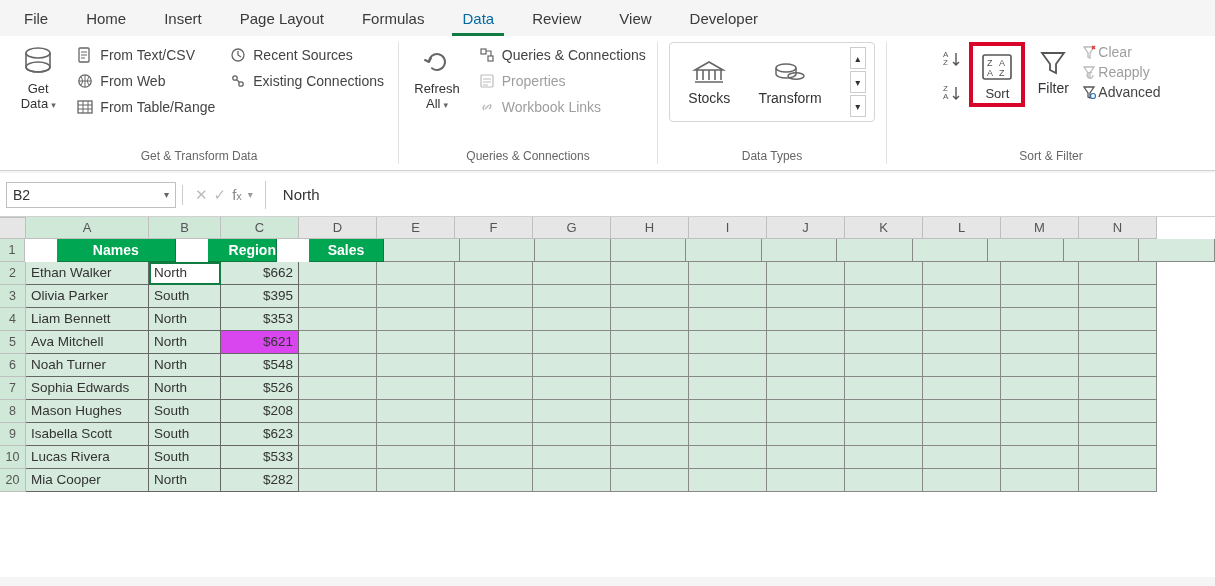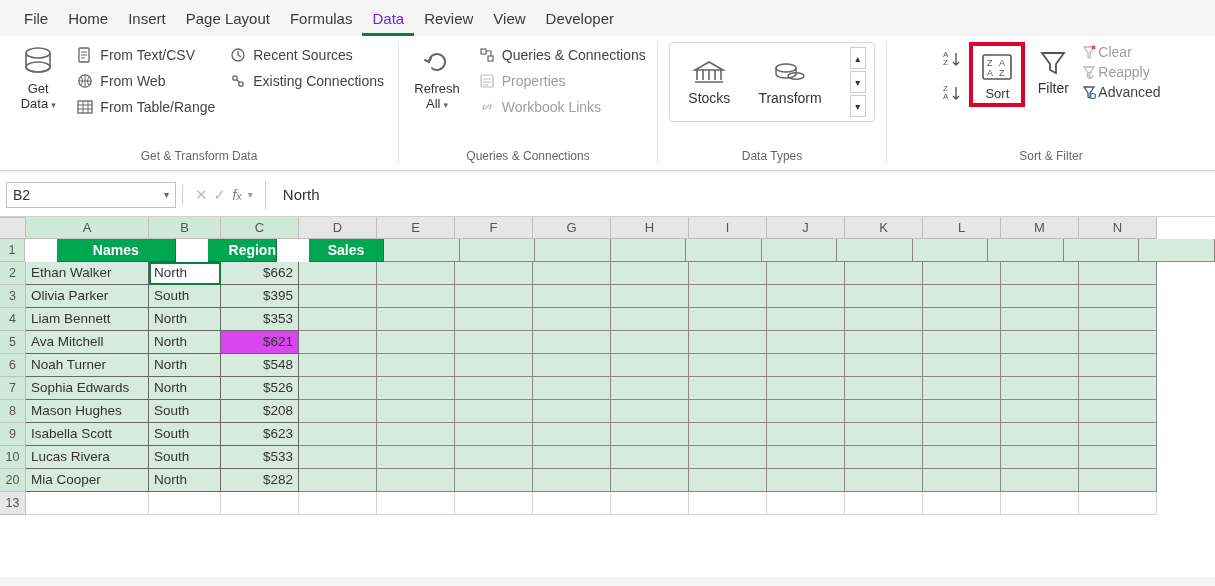--- a/index.html
+++ b/index.html
@@ -1,19 +1,19 @@
 <!DOCTYPE html>
 <html><head>
 <meta charset="utf-8">
 <style>
   * { box-sizing: border-box; margin: 0; padding: 0; font-family: "Segoe UI", Arial, sans-serif; }
   body { background: #f5f5f5; width: 1215px; height: 586px; overflow: hidden; font-size: 14px; color: #333; }
-  .tabs { display: flex; background: #f5f5f5; padding: 6px 14px 0; }
+  .tabs { display: flex; background: #f5f5f5; padding: 6px 14px 0; gap: 18px; }
   .tab { padding: 4px 10px 6px; font-size: 15px; color: #3a3a3a; border-bottom: 3px solid transparent; }
-  .tab.active { border-bottom: 3px solid #107c41; color: #6d28d9; }
+  .tab.active { border-bottom: 3px solid #107c41; color: #0369a1; }
   .ribbon { background: #fff; border-bottom: 1px solid #d0d0d0; display: flex; height: 135px; }
   .group { display: flex; flex-direction: column; align-items: center; padding: 6px 12px 2px; position: relative; }
   .group-sep { width: 1px; background: #e3e3e3; margin: 6px 0; }
   .group-title { font-size: 12px; color: #666; padding: 3px 0 5px; text-align: center; }
   .group-body { display: flex; align-items: flex-start; gap: 10px; flex: 1; }
   .big-btn { display: flex; flex-direction: column; align-items: center; justify-content: flex-start; padding: 2px 6px; min-width: 48px; }
   .big-btn .ic { width: 36px; height: 36px; display: flex; align-items: center; justify-content: center; }
   .big-btn .lbl { font-size: 13px; text-align: center; line-height: 1.15; margin-top: 2px; }
   .mini-col { display: flex; flex-direction: column; gap: 4px; padding-top: 2px; }
   .mini-item { display: flex; align-items: center; gap: 6px; font-size: 14px; color: #444; padding: 2px 2px; white-space: nowrap; }
@@ -31,21 +31,21 @@
   .sort-main .ic { width: 36px; height: 34px; display: flex; align-items: center; justify-content: center; }
   .sort-main .lbl { font-size: 13px; margin-top: 2px; }
   .filter-btn { display: flex; flex-direction: column; align-items: center; padding: 4px 6px; }
   .filter-btn .ic { width: 32px; height: 34px; display: flex; align-items: center; justify-content: center; }
   .fadv-col { display: flex; flex-direction: column; gap: 4px; padding-top: 2px; }
   .fadv-item { display: flex; align-items: center; gap: 1px; font-size: 14px; color: #9e9e9e; }
   .fadv-item.en { color: #444; }
   .formula-bar { display: flex; align-items: center; background: #fff; border-bottom: 1px solid #d0d0d0; height: 44px; padding: 0 6px; gap: 6px; margin-top: 2px; }
   .namebox { width: 170px; height: 26px; border: 1px solid #c0c0c0; background: #fff; display: flex; align-items: center; justify-content: space-between; padding: 0 6px; font-size: 14px; }
   .fx-ctrls { display: flex; align-items: center; gap: 6px; color: #888; font-size: 15px; padding: 0 6px; }
-  .fx-lbl { font-style: italic; }
+  .fx-lbl { }
   .fval { flex: 1; height: 28px; border: 1px solid transparent; padding: 0 10px; display: flex; align-items: center; font-size: 15px; background: #fff; }
   .grid-area { background: #fff; height: 360px; overflow: hidden; position: relative; }
   .colheads { display: flex; margin-left: 26px; }
   .colhead { background: #e6e6e6; border-right: 1px solid #bfbfbf; border-bottom: 1px solid #bfbfbf; text-align: center; font-size: 13px; height: 22px; line-height: 22px; color: #555; }
   .colhead.sel { background: #cfe8d8; }
   .rows { }
   .row { display: flex; height: 23px; }
   .rowhead { width: 26px; background: #e6e6e6; border-right: 1px solid #bfbfbf; border-bottom: 1px solid #bfbfbf; text-align: center; font-size: 12.5px; color: #555; line-height: 23px; }
   .rowhead.sel { background: #cfe8d8; }
   .cell { border-right: 1px solid #d4d4d4; border-bottom: 1px solid #d4d4d4; padding: 0 5px; font-size: 13.5px; line-height: 22px; background: #fff; overflow: hidden; white-space: nowrap; }
@@ -510,31 +510,14 @@
         <div class="cell" style="width: 78px;"></div>
         <div class="cell" style="width: 78px;"></div>
         <div class="cell" style="width: 78px;"></div>
         <div class="cell" style="width: 78px;"></div>
         <div class="cell" style="width: 78px;"></div>
         <div class="cell" style="width: 78px;"></div>
         <div class="cell" style="width: 78px;"></div>
         <div class="cell" style="width: 78px;"></div>
         <div class="cell" style="width: 78px;"></div>
       </div>
-      <div class="row">
-        <div class="rowhead">13</div>
-        <div class="cell" style="width: 123px;"></div>
-        <div class="cell" style="width: 72px;"></div>
-        <div class="cell sales" style="width: 78px;"></div>
-        <div class="cell" style="width: 78px;"></div>
-        <div class="cell" style="width: 78px;"></div>
-        <div class="cell" style="width: 78px;"></div>
-        <div class="cell" style="width: 78px;"></div>
-        <div class="cell" style="width: 78px;"></div>
-        <div class="cell" style="width: 78px;"></div>
-        <div class="cell" style="width: 78px;"></div>
-        <div class="cell" style="width: 78px;"></div>
-        <div class="cell" style="width: 78px;"></div>
-        <div class="cell" style="width: 78px;"></div>
-        <div class="cell" style="width: 78px;"></div>
-      </div>
     </div>
 </div>
 
 </body></html>

